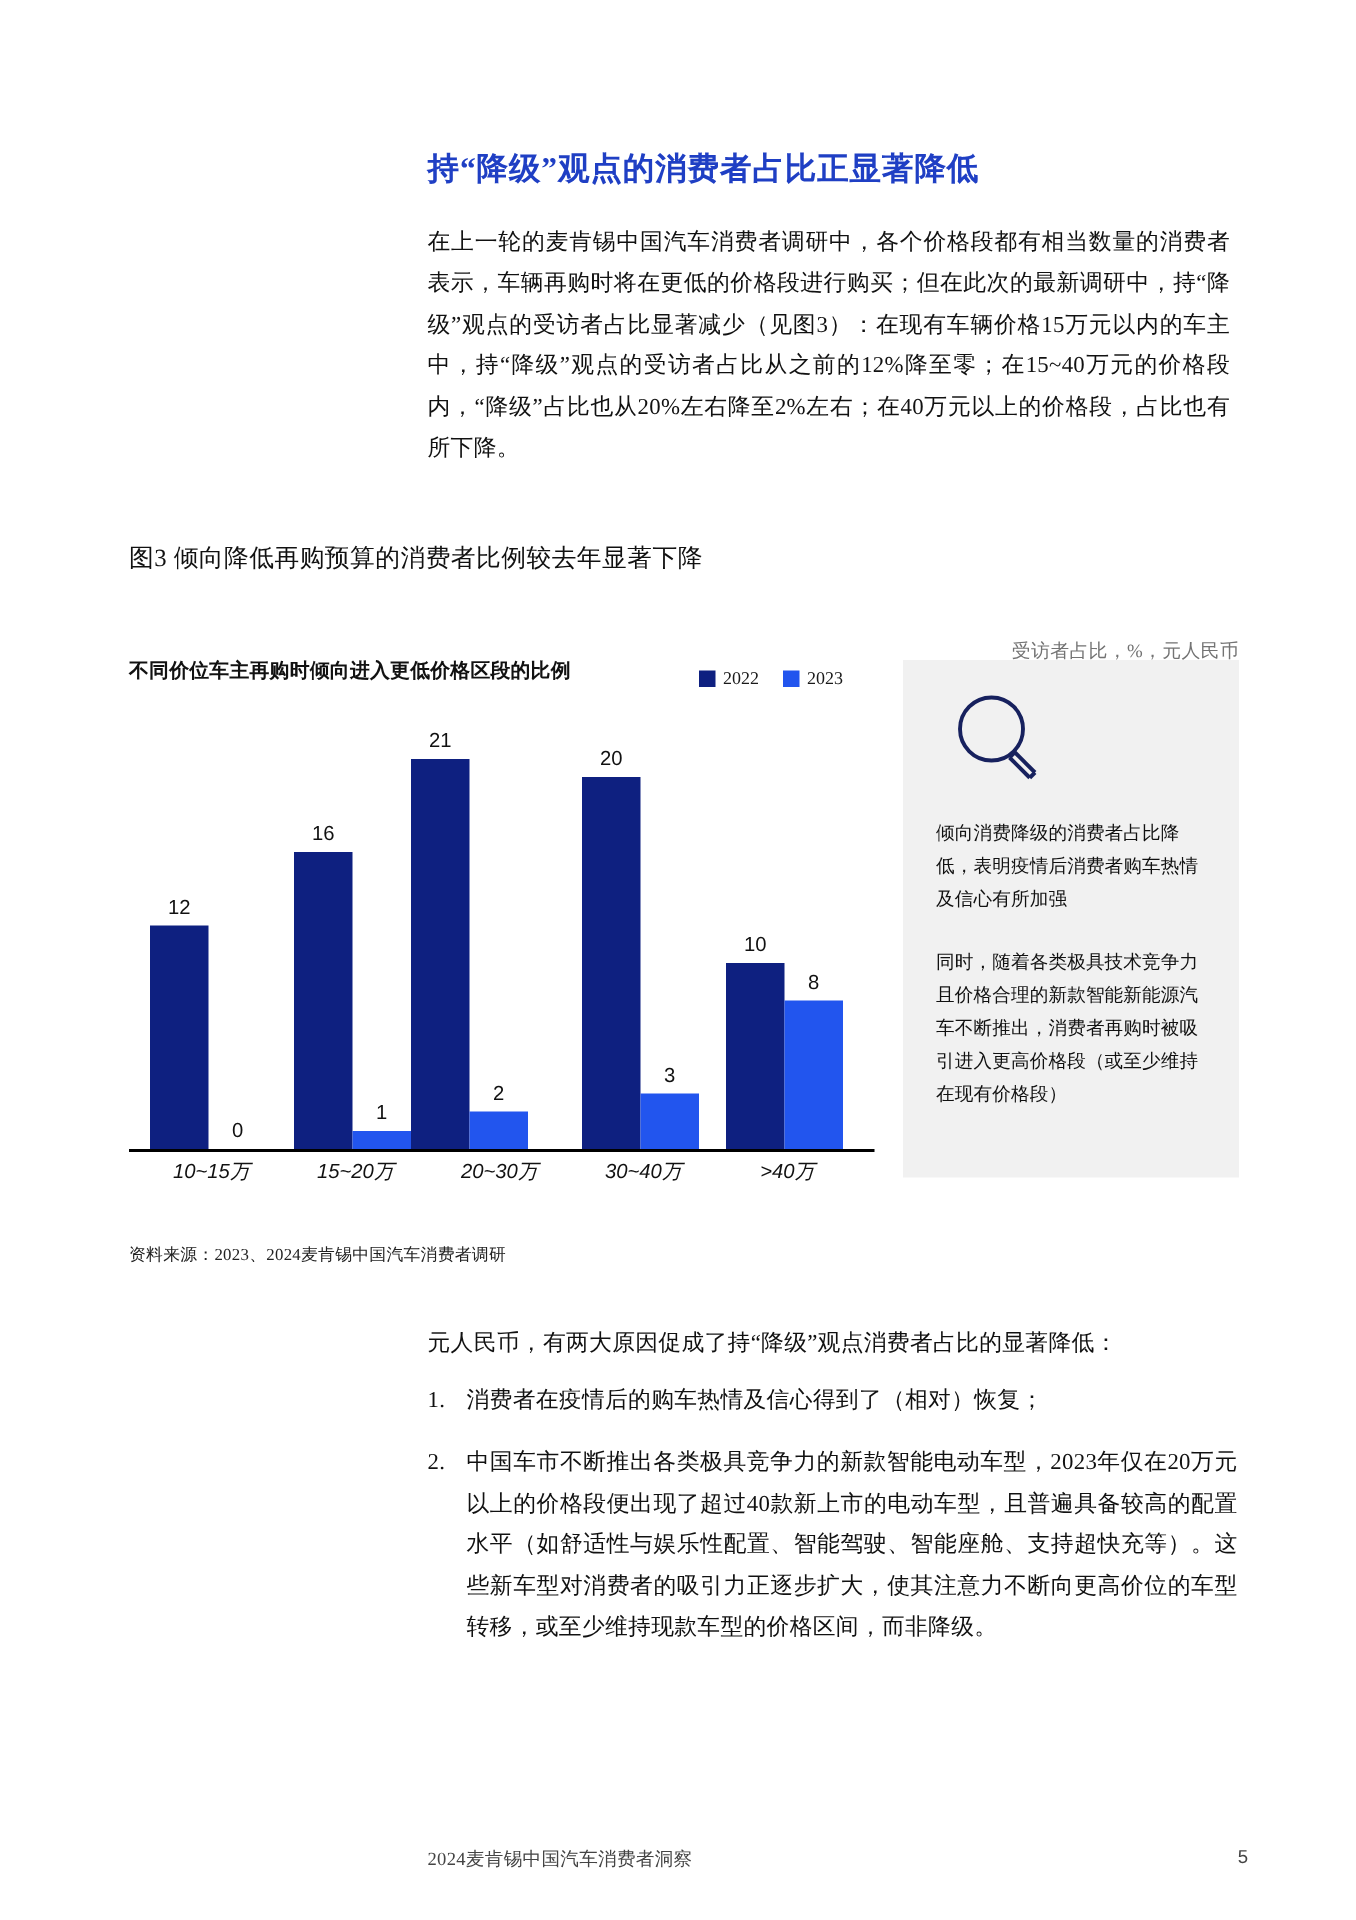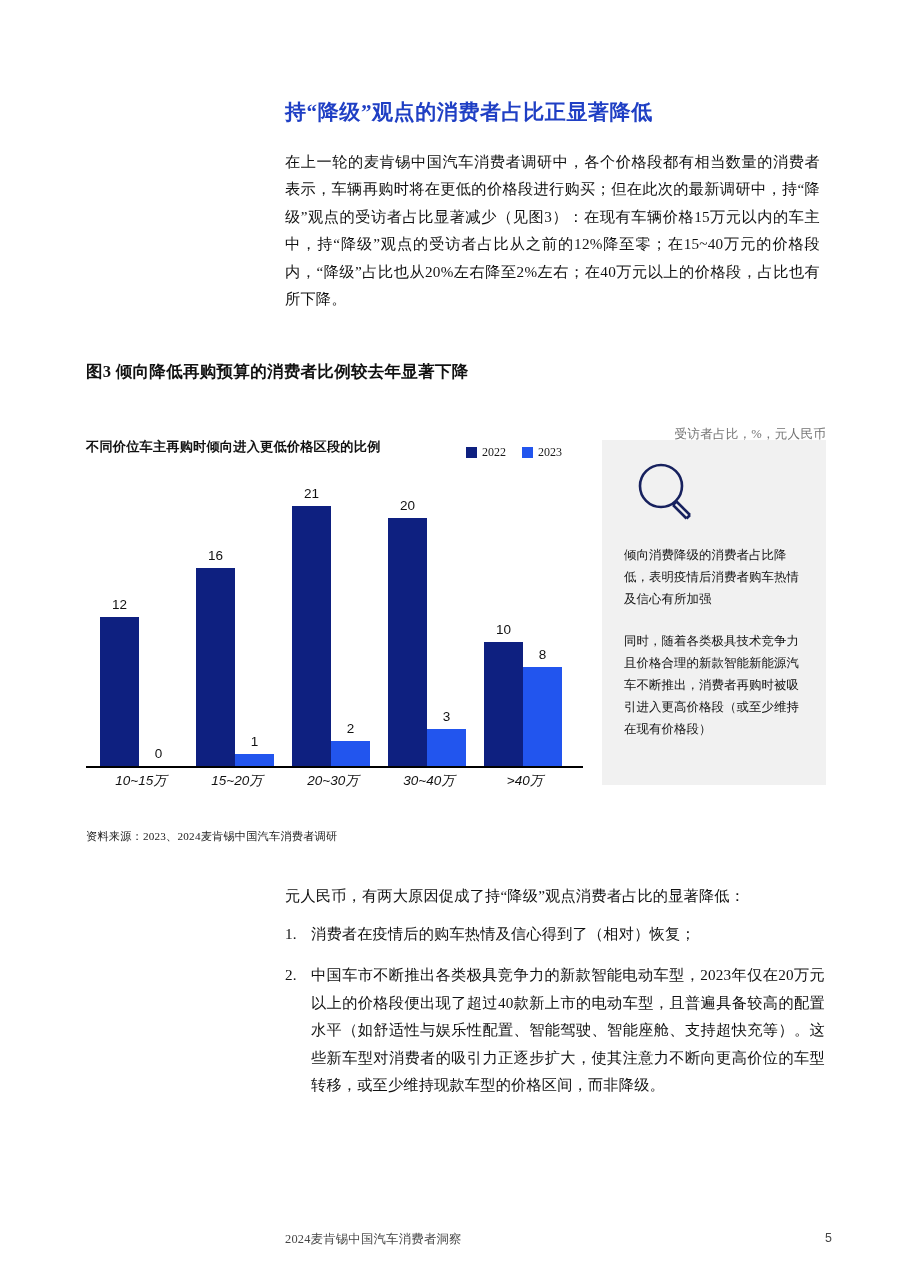--- a/index.html
+++ b/index.html
@@ -49,21 +49,21 @@
     color: #111111;
     letter-spacing: 0.2px;
   }
 
   
   .fig-title {
     position: absolute;
     left: 86px;
     top: 361px;
     width: 740px;
-    font-weight: 700;
+    font-weight: 400;
     font-size: 16.5px;
     letter-spacing: 0.3px;
     color: #111111;
   }
   .fig-subtitle {
     position: absolute;
     left: 86px;
     top: 407px;
     width: 740px;
     font-weight: 700;
@@ -312,21 +312,21 @@
         <div class="group" style="left: 110px;">
           <div class="barwrap">
             <div class="bar" style="height: 198px; background: rgb(14, 32, 128);"></div>
             <div class="bar-label" style="bottom: 203px;">16</div>
           </div>
           <div class="barwrap">
             <div class="bar" style="height: 12px; background: rgb(34, 85, 238);"></div>
             <div class="bar-label" style="bottom: 17px;">1</div>
           </div>
         </div>
-        <div class="group" style="left: 206px; justify-content: center;">
+        <div class="group" style="left: 188px; justify-content: center;">
           <div class="barwrap">
             <div class="bar" style="height: 260px; background: rgb(14, 32, 128);"></div>
             <div class="bar-label" style="bottom: 265px;">21</div>
           </div>
           <div class="barwrap">
             <div class="bar" style="height: 25px; background: rgb(34, 85, 238);"></div>
             <div class="bar-label" style="bottom: 30px;">2</div>
           </div>
         </div>
         <div class="group" style="left: 302px;">

